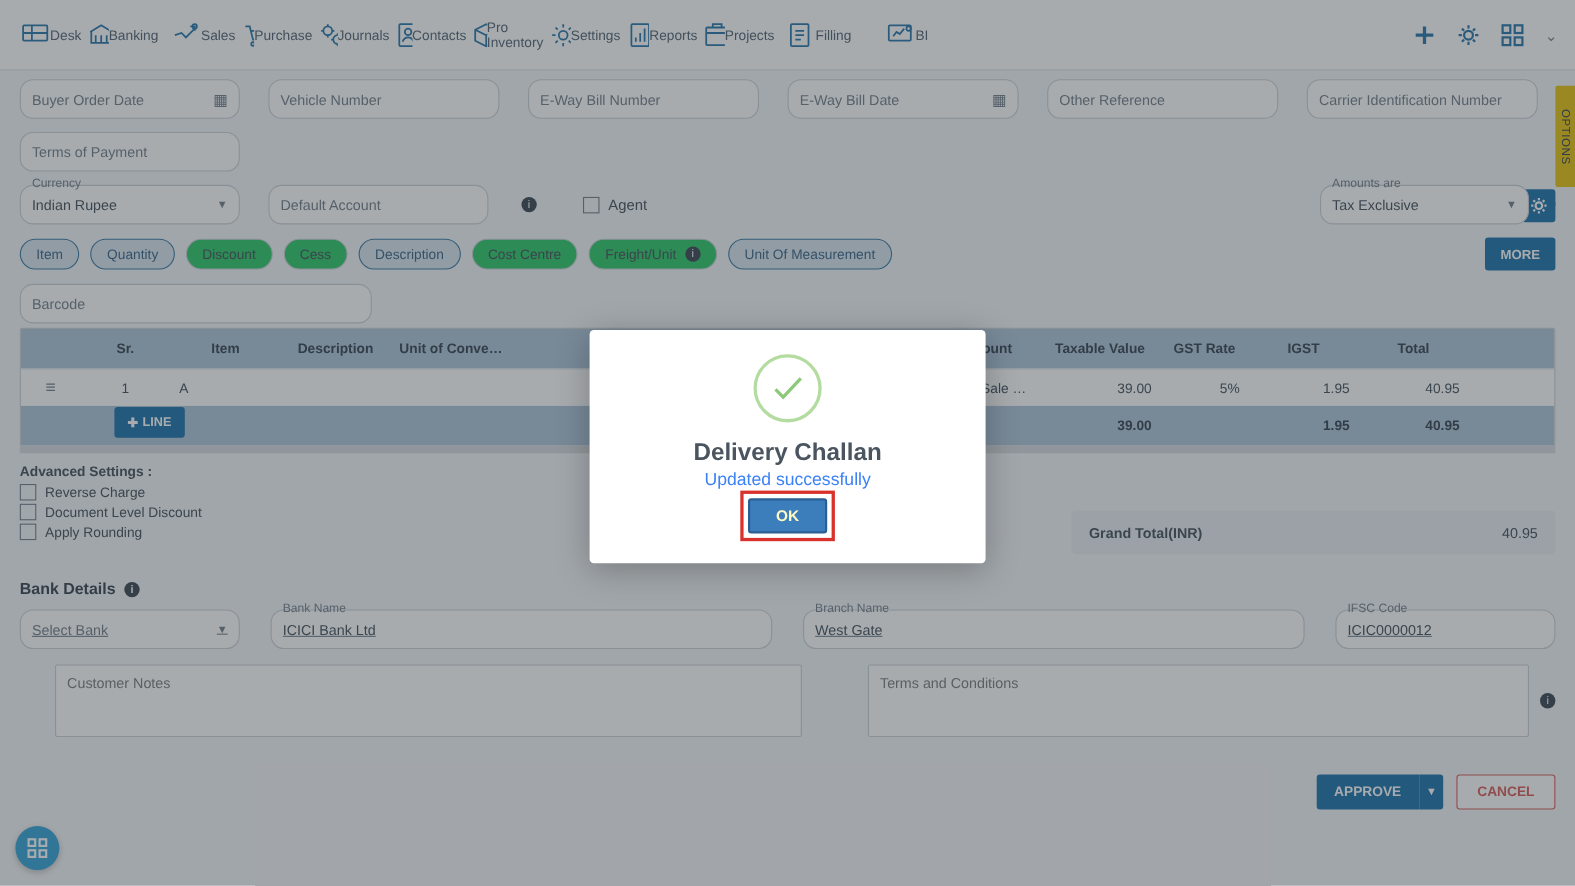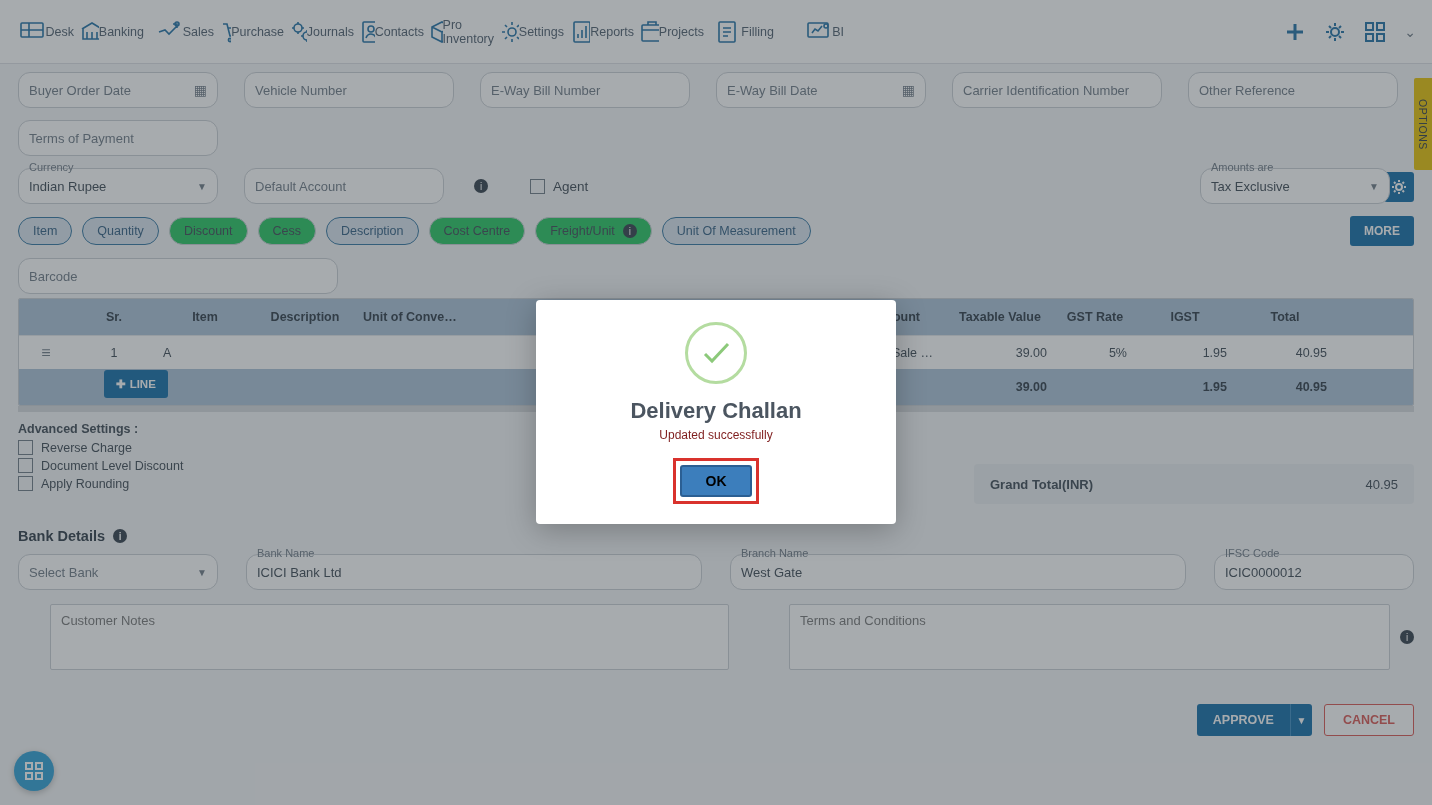--- a/index.html
+++ b/index.html
@@ -54,21 +54,21 @@
   .adv-grand { display: flex; margin-top: 10px; }
   .adv { font-size: 12.5px; color: #3a4651; }
   .adv .ttl { font-weight: 600; margin-bottom: 4px; }
   .adv-row { display: flex; align-items: center; gap: 8px; margin: 3px 0; }
   .grand { margin-left: auto; width: 440px; background: #e9edf1; border-radius: 4px; height: 40px; display: flex; align-items: center; padding: 0 16px; font-size: 13px; color: #3a4651; margin-top: 42px; }
   .grand .val { margin-left: auto; font-weight: 500; }
 
   
   .bank-hdr { font-size: 14.5px; font-weight: 600; color: #2b3844; margin: 24px 0 10px 0; display: flex; align-items: center; gap: 4px; }
   .bank-row { display: flex; gap: 28px; }
-  .bank-row .fld { flex: 1; }
+  .bank-row .fld { flex: 1; text-decoration: underline; }
   .notes-row { display: flex; gap: 28px; margin-top: 14px; }
   .ta { flex: 1; height: 66px; border: 1px solid #c9ced4; background: #fff; border-radius: 2px; padding: 8px 10px; font-size: 13px; color: #6c7884; resize: none; margin-left: 32px; }
 
   
   .footer { display: flex; justify-content: flex-end; gap: 12px; margin-top: 34px; }
   .btn-approve { display: flex; }
   .btn-approve .main { background: #0e6aa6; color: #fff; height: 32px; padding: 12px 16px; font-size: 12.5px; font-weight: 600; border-radius: 3px 0 0 3px; display: flex; align-items: center; }
   .btn-approve .caret { background: #0e6aa6; color: #fff; width: 22px; display: flex; align-items: center; justify-content: center; border-left: 1px solid #3a8bc2; border-radius: 0 3px 3px 0; font-size: 10px; }
   .btn-cancel { border: 1px solid #d9534f; color: #d9534f; background: #fff; height: 32px; padding: 0 18px; font-size: 12.5px; font-weight: 600; border-radius: 3px; display: flex; align-items: center; }
 
@@ -78,23 +78,23 @@
   
   .fab { position: absolute; left: 14px; bottom: 14px; width: 40px; height: 40px; border-radius: 50%; background: #2a9fd6; display: flex; align-items: center; justify-content: center; box-shadow: 0 2px 6px rgba(0,0,0,.25); }
   .fab svg { width: 20px; height: 20px; stroke: #fff; fill: none; stroke-width: 2; }
 
   
   .overlay { position: absolute; inset: 0; background: rgba(60,68,76,.45); display: flex; align-items: flex-start; justify-content: center; }
   .modal { margin-top: 300px; width: 360px; background: #fff; border-radius: 4px; box-shadow: 0 6px 30px rgba(0,0,0,.25); padding: 22px 22px 20px 22px; text-align: center; }
   .modal .circ { width: 62px; height: 62px; border: 3px solid #b4dca0; border-radius: 50%; margin: 0 auto 14px auto; display: flex; align-items: center; justify-content: center; }
   .modal .circ svg { width: 34px; height: 34px; stroke: #8cc97a; fill: none; stroke-width: 3; }
   .modal h2 { font-size: 22px; font-weight: 600; color: #4b5560; margin-bottom: 4px; }
-  .modal p  { font-size: 12px; color: #7f1d1d; margin-bottom: 16px; }
+  .modal p  { font-size: 16px; color: #3b82f6; }
   .hl { display: inline-block; padding: 4px; border: 3px solid #d9322d; }
-  .ok-btn { background: #3c7ebc; color: #000000; border: 2px solid #2b5f93; width: 72px; height: 32px; font-size: 14px; font-weight: 600; border-radius: 3px; }
+  .ok-btn { background: #3c7ebc; color: #fef9c3; border: 2px solid #2b5f93; width: 72px; height: 32px; font-size: 14px; font-weight: 600; border-radius: 3px; }
 </style>
 </head>
 <body>
 
 <div class="top-nav">
   <div class="nav-left">
     <div class="nav-item">
         <svg>
           <rect x="3" y="5" width="22" height="14" rx="1"></rect>
           <path d="M3 12h22M11 5v14"></path>
@@ -210,24 +210,24 @@
         <span>Vehicle Number</span>
       </div>
     <div class="fld w210">
         <span>E-Way Bill Number</span>
       </div>
     <div class="fld w210">
         <span>E-Way Bill Date</span>
         <span class="cal">▦</span>
       </div>
     <div class="fld w210">
+        <span>Other Reference</span>
+      </div>
+    <div class="fld w210">
         <span>Carrier Identification Number</span>
-      </div>
-    <div class="fld w210">
-        <span>Other Reference</span>
       </div>
   </div>
 
   <div class="form-row">
     <div class="fld w200">
         <span>Terms of Payment</span>
       </div>
   </div>
 
   <div class="form-row" style="align-items:center">

